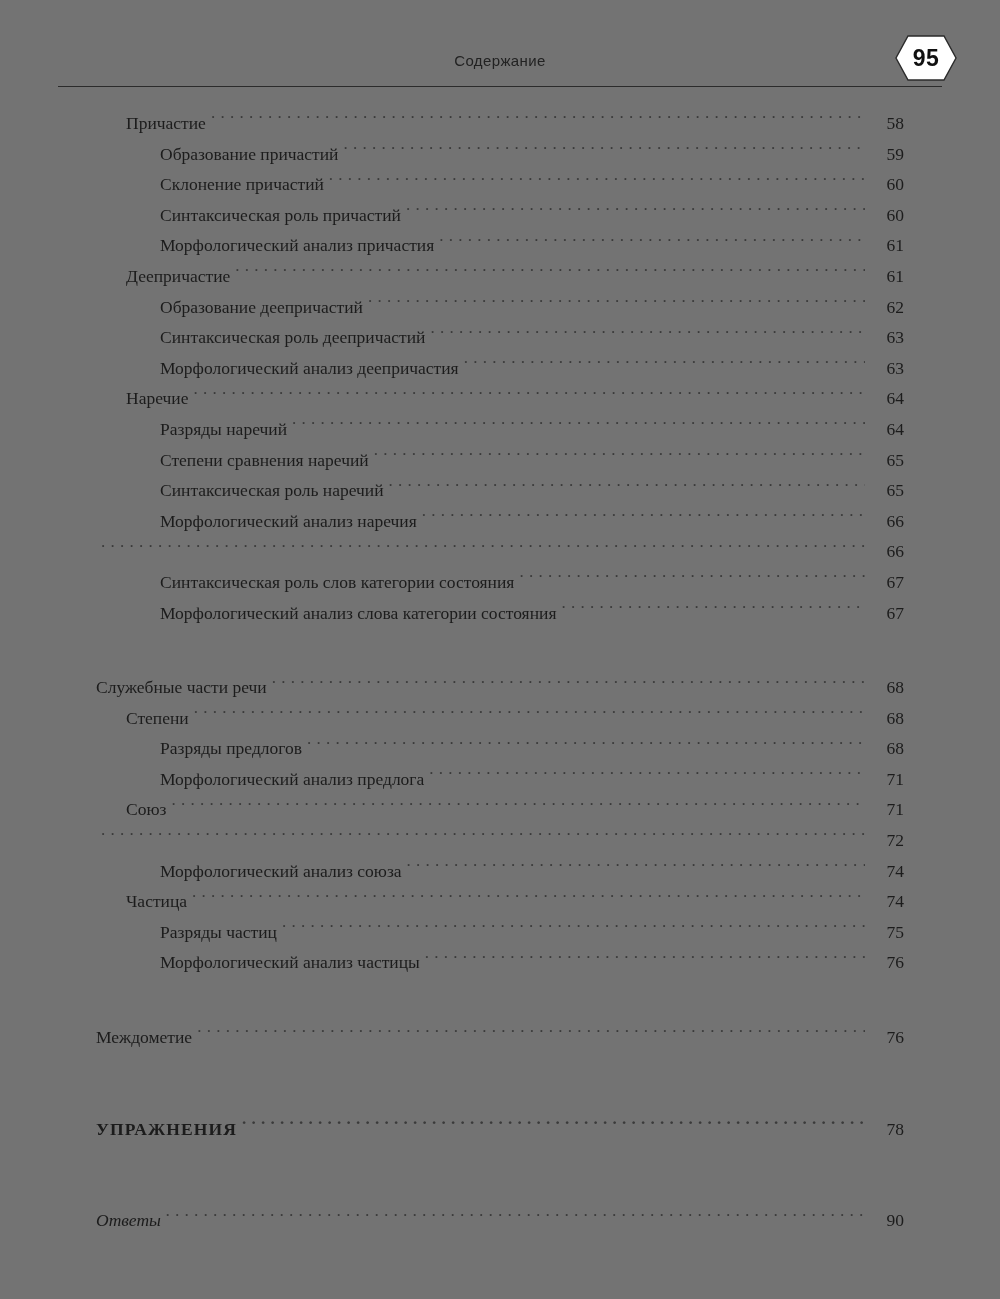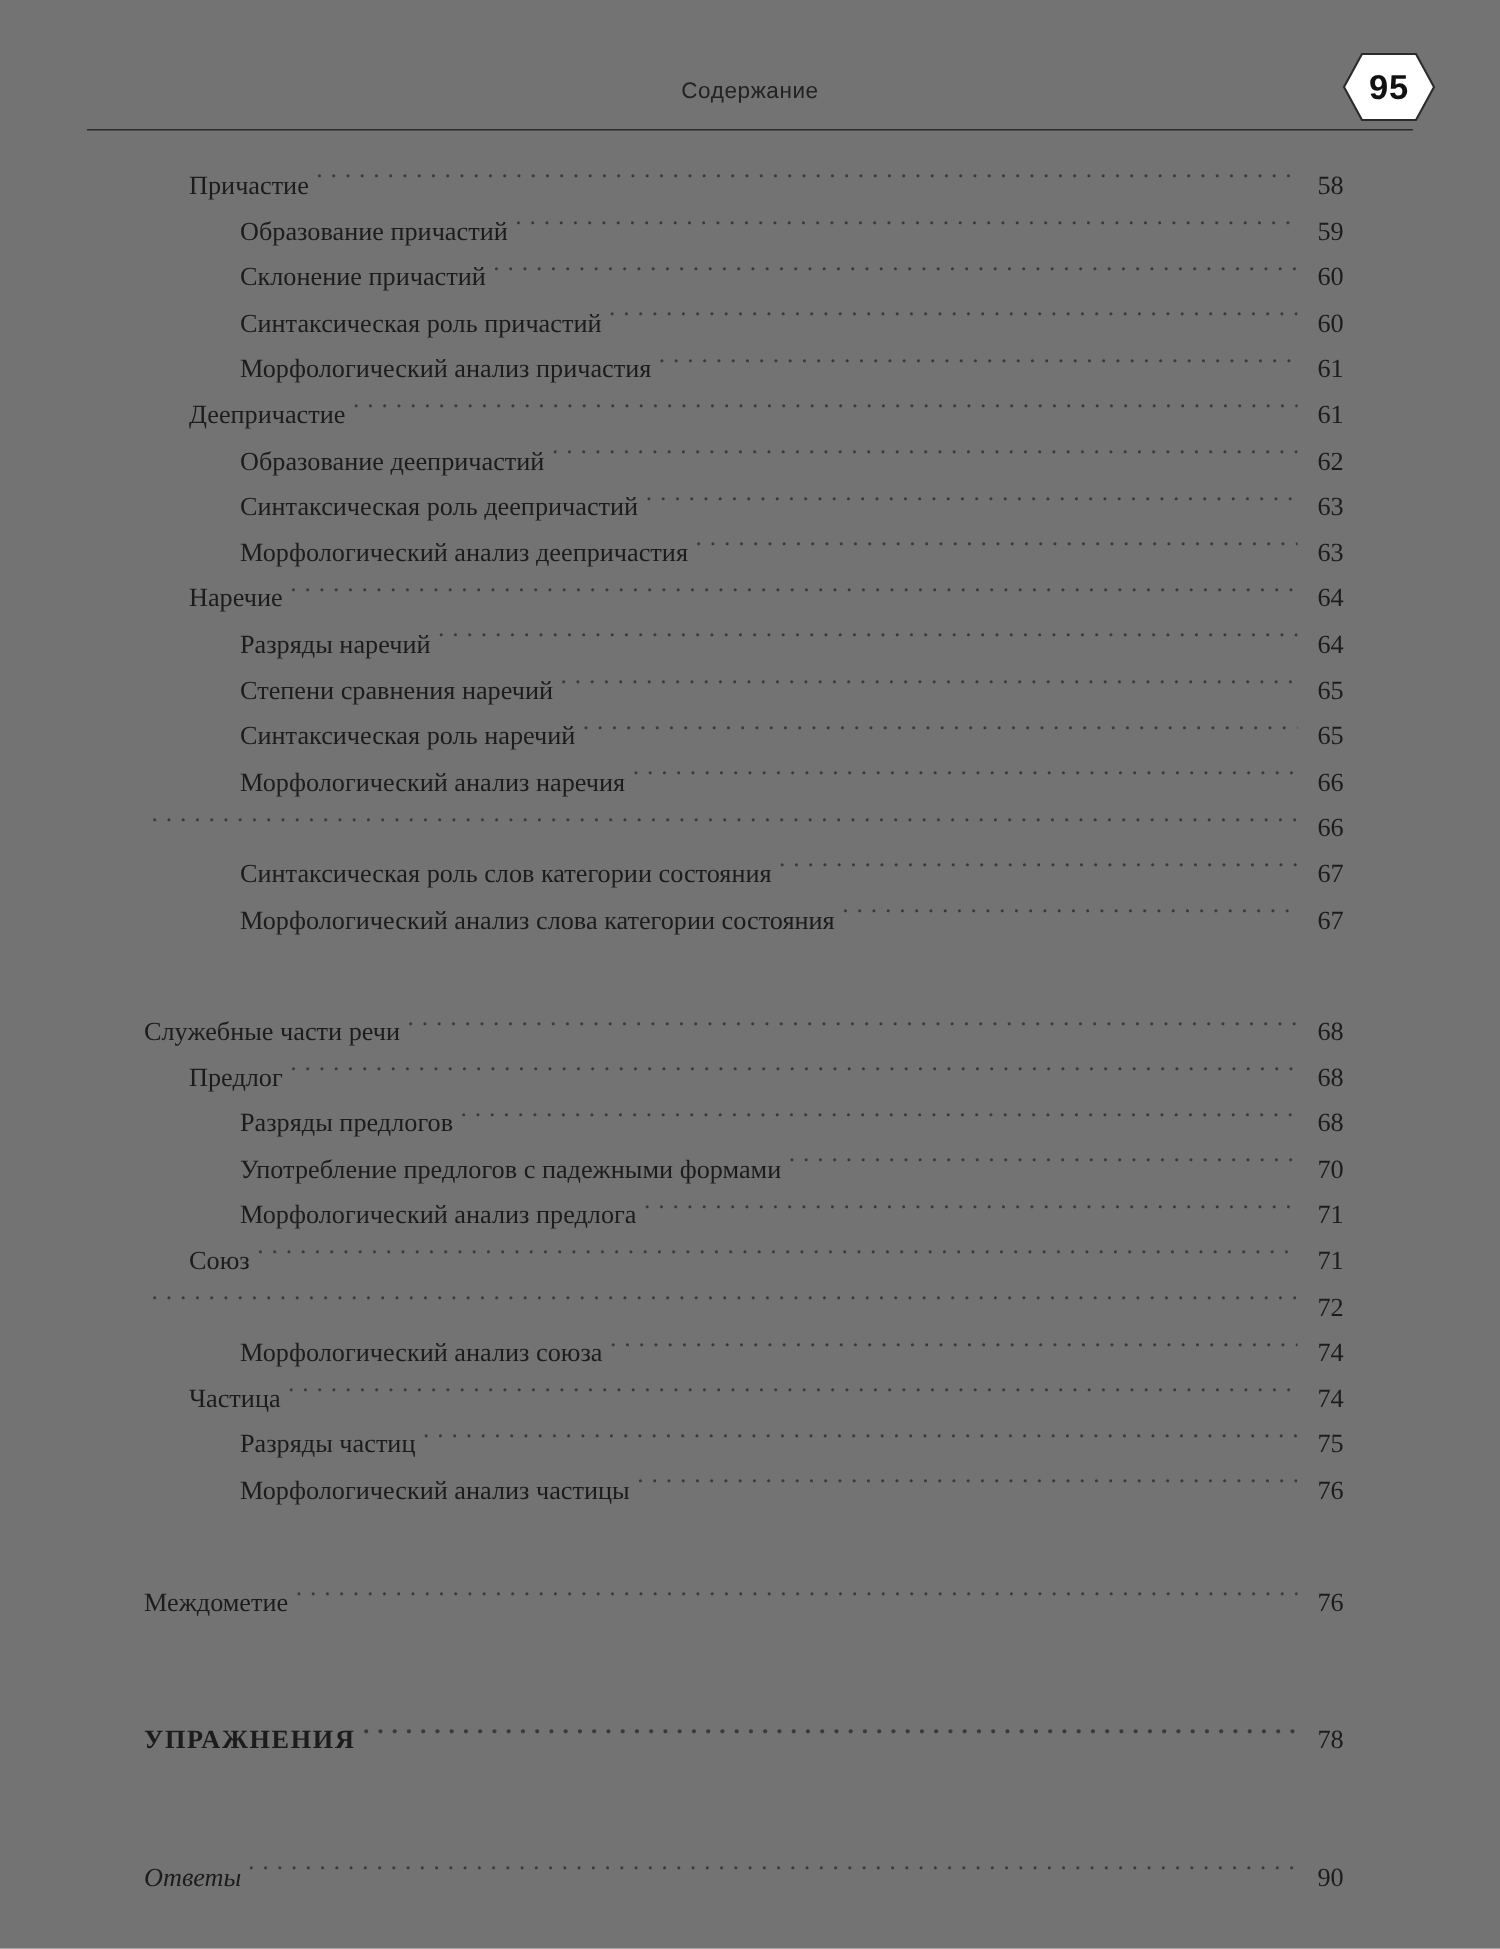--- a/index.html
+++ b/index.html
@@ -102,21 +102,21 @@
     left: 0;
     bottom: 0;
     white-space: nowrap;
     letter-spacing: 0.5px;
     font-size: 17px;
     color: #3a3a3a;
   }
   .toc-page {
     flex: 0 0 auto;
     width: 34px;
-    text-align: center;
+    text-align: right;
     font-size: 17.5px;
   }
 
   
   .lvl-1 .toc-label { padding-left: 30px; }
   .lvl-2 .toc-label { padding-left: 64px; }
   .lvl-0 .toc-label { padding-left: 0px; margin-top: 44px; }
 
   .row-gap-top { margin-top: 17px; }
 
@@ -225,33 +225,28 @@
         <span class="toc-label">Морфологический анализ слова категории состояния</span>
         <span class="toc-dots"></span>
         <span class="toc-page">67</span>
       </div>
       <div class="toc-row lvl-0">
         <span class="toc-label">Служебные части речи</span>
         <span class="toc-dots"></span>
         <span class="toc-page">68</span>
       </div>
       <div class="toc-row lvl-1">
-        <span class="toc-label">Предлог</span>
+        <span class="toc-label">Степени</span>
         <span class="toc-dots"></span>
         <span class="toc-page">68</span>
       </div>
       <div class="toc-row lvl-2">
         <span class="toc-label">Разряды предлогов</span>
         <span class="toc-dots"></span>
         <span class="toc-page">68</span>
-      </div>
-      <div class="toc-row lvl-2">
-        <span class="toc-label">Употребление предлогов с падежными формами</span>
-        <span class="toc-dots"></span>
-        <span class="toc-page">70</span>
       </div>
       <div class="toc-row lvl-2">
         <span class="toc-label">Морфологический анализ предлога</span>
         <span class="toc-dots"></span>
         <span class="toc-page">71</span>
       </div>
       <div class="toc-row lvl-1">
         <span class="toc-label">Союз</span>
         <span class="toc-dots"></span>
         <span class="toc-page">71</span>

